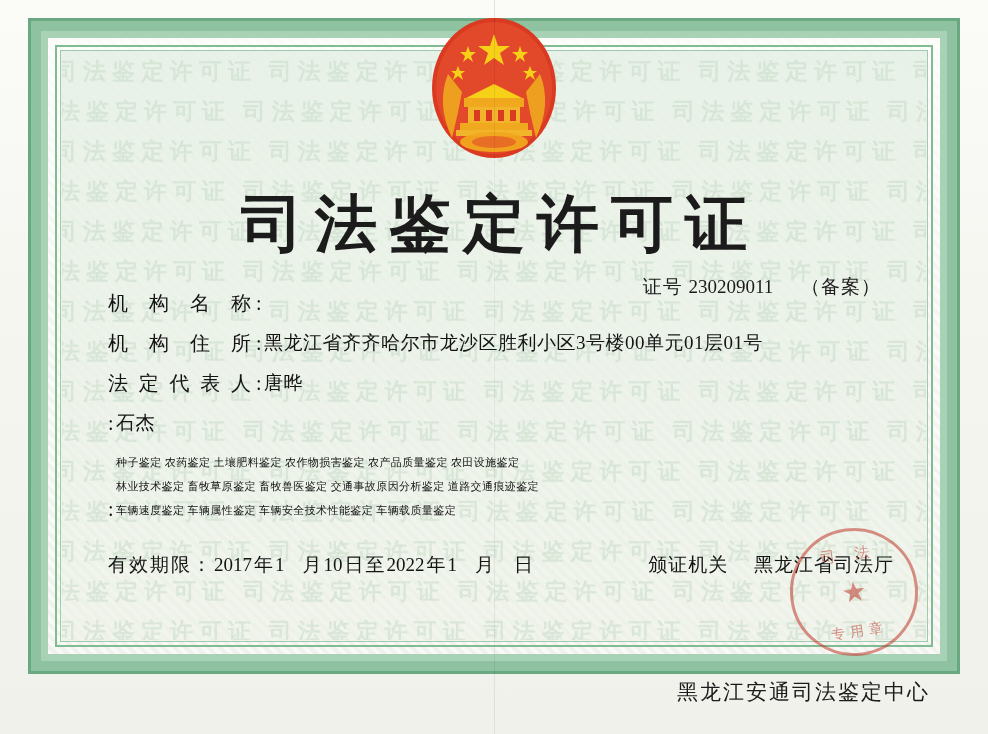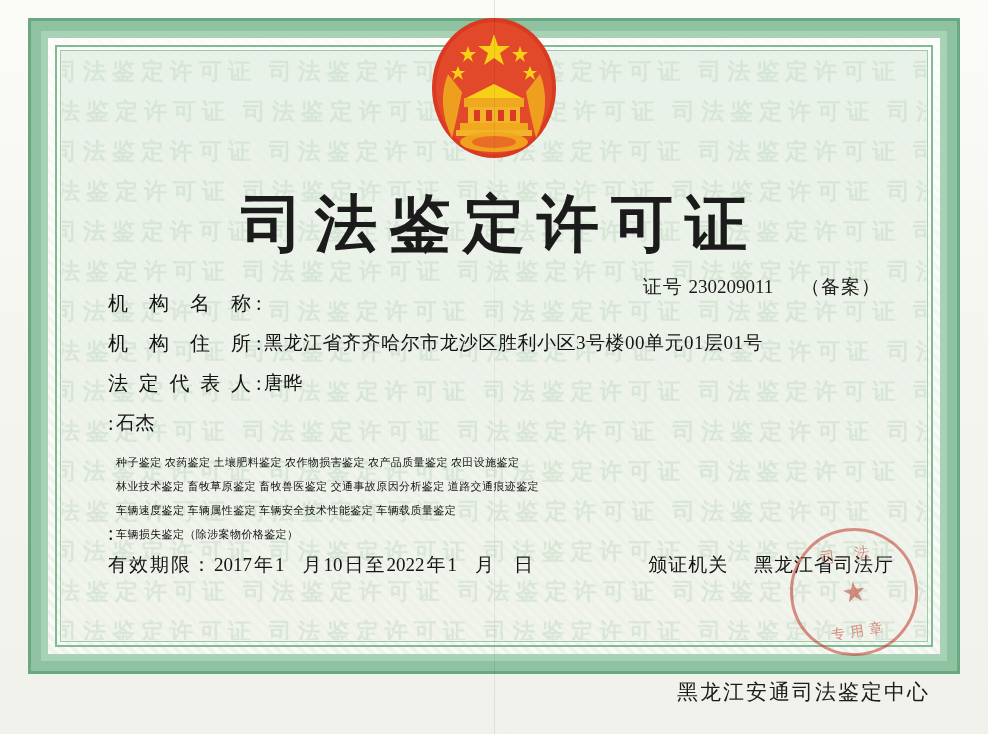--- a/index.html
+++ b/index.html
@@ -324,21 +324,20 @@
         <div class="colon">:</div>
         <div class="field-value">石杰</div>
       </div>
 
       <div class="field-row">
         <div class="colon">:</div>
         <div class="field-value scope-lines">
           <div class="scope-line">种子鉴定 农药鉴定 土壤肥料鉴定 农作物损害鉴定 农产品质量鉴定 农田设施鉴定</div>
           <div class="scope-line">林业技术鉴定 畜牧草原鉴定 畜牧兽医鉴定 交通事故原因分析鉴定 道路交通痕迹鉴定</div>
           <div class="scope-line">车辆速度鉴定 车辆属性鉴定 车辆安全技术性能鉴定 车辆载质量鉴定</div>
-          <div class="scope-line">车辆损失鉴定（除涉案物价格鉴定）</div>
         </div>
       </div>
 
     </div>
 
     <div class="validity">
       <span class="lbl">有效期限：</span>
       <span class="seg">2017</span>
       <span class="seg">年</span>
       <span class="seg">1</span>

